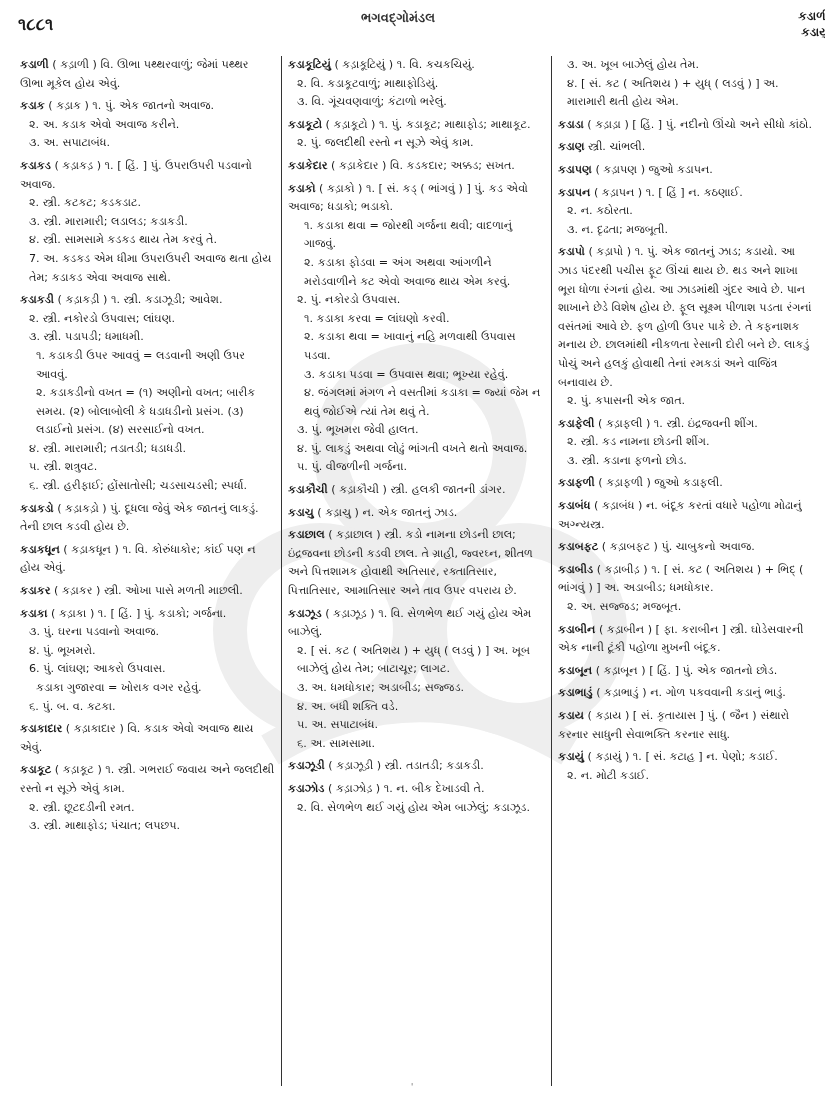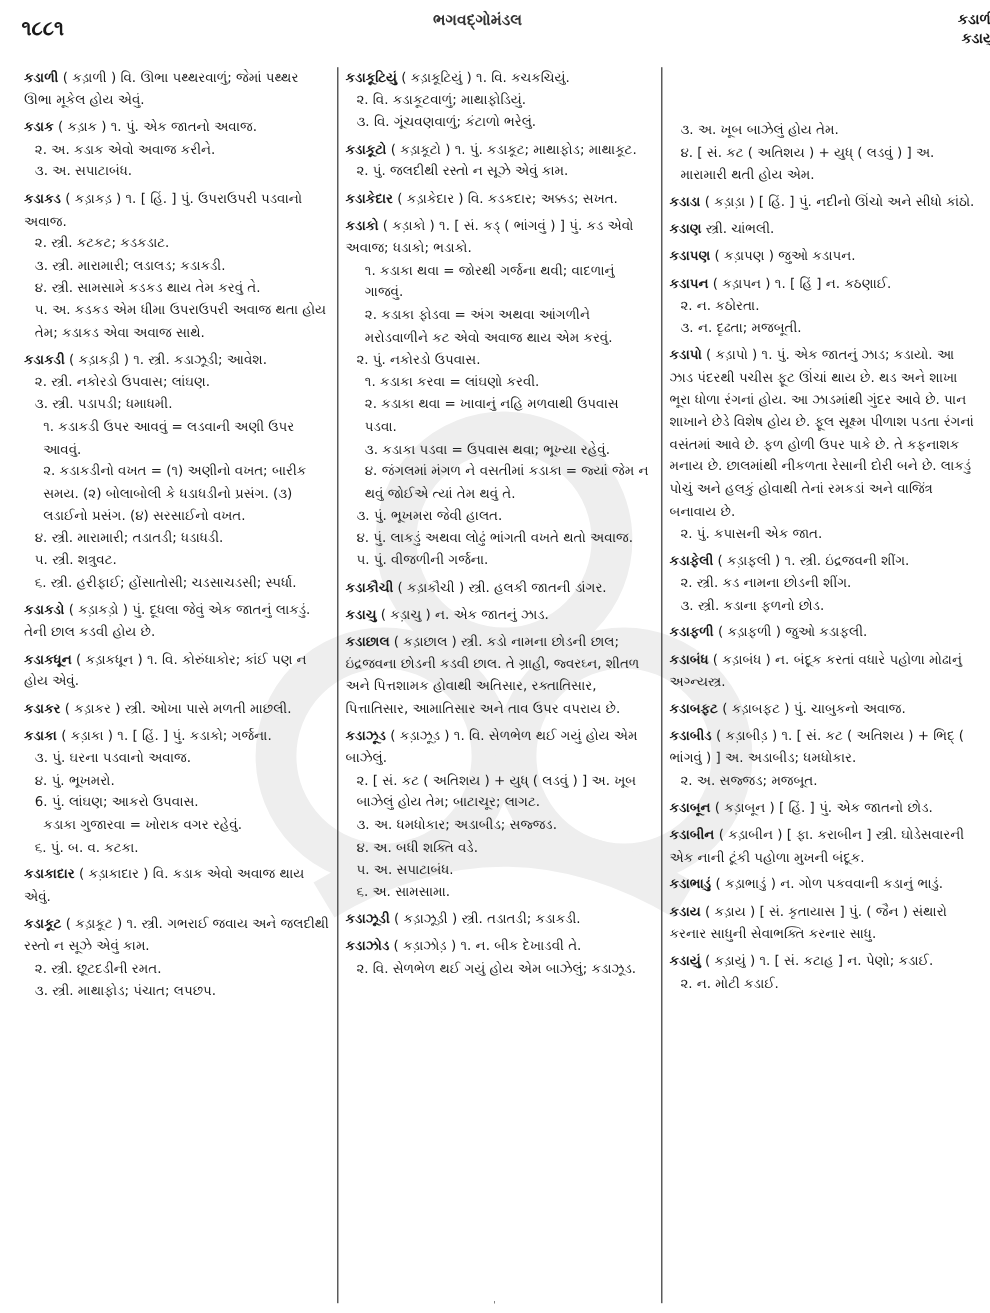--- a/index.html
+++ b/index.html
@@ -19,21 +19,21 @@
   .page-num { position: absolute; left: 18px; top: 14px; font-size: 17px; font-weight: bold; }
   .running-title { position: absolute; left: 0; width: 796px; top: 10px; text-align: center; font-size: 13px; font-weight: bold; color: #333; }
   .guide-words { position: absolute; right: 8px; top: 8px; text-align: right; font-size: 12px; font-weight: bold; line-height: 16px; }
   .columns {
     position: absolute; top: 56px; left: 14px; width: 806px; height: 1030px;
     display: flex; z-index: 1;
   }
   .col { box-sizing: border-box; padding: 0 6px; overflow: hidden; }
   .col-1 { width: 268px; border-right: 1.5px solid #333; }
   .col-2 { width: 270px; border-right: 1.5px solid #333; }
-  .col-3 { width: 268px; margin-top: 44px; }
+  .col-3 { width: 268px; }
   .entry { font-size: 11.2px; line-height: 18.6px; margin-bottom: 4px; }
   .entry .line { display: block; }
   .entry .head { font-weight: bold; }
   .entry .sub { display: block; padding-left: 9px; }
   .entry .idiom { display: block; padding-left: 16px; }
   .footer-mark { position: absolute; left: 411px; top: 1083px; font-size: 8px; color: #666; }
 </style>
 </head>
 <body>
 
@@ -63,21 +63,21 @@
       <div class="entry">
         <span class="line"><span class="head">કડાક</span> <span>( કડ઼ાક ) ૧. પું. એક જાતનો અવાજ.</span></span>
         <span class="sub">૨. અ. કડાક એવો અવાજ કરીને.</span>
         <span class="sub">૩. અ. સપાટાબંધ.</span>
       </div>
       <div class="entry">
         <span class="line"><span class="head">કડાકડ</span> <span>( કડ઼ાકડ઼ ) ૧. [ હિં. ] પું. ઉપરાઉપરી પડવાનો અવાજ.</span></span>
         <span class="sub">૨. સ્ત્રી. કટકટ; કડકડાટ.</span>
         <span class="sub">૩. સ્ત્રી. મારામારી; લડાલડ; કડાકડી.</span>
         <span class="sub">૪. સ્ત્રી. સામસામે કડકડ થાય તેમ કરવું તે.</span>
-        <span class="sub">૫. અ. કડકડ એમ ધીમા ઉપરાઉપરી અવાજ થતા હોય તેમ; કડાકડ એવા અવાજ સાથે.</span>
+        <span class="sub">7. અ. કડકડ એમ ધીમા ઉપરાઉપરી અવાજ થતા હોય તેમ; કડાકડ એવા અવાજ સાથે.</span>
       </div>
       <div class="entry">
         <span class="line"><span class="head">કડાકડી</span> <span>( કડ઼ાકડ઼ી ) ૧. સ્ત્રી. કડાઝૂડી; આવેશ.</span></span>
         <span class="sub">૨. સ્ત્રી. નકોરડો ઉપવાસ; લાંઘણ.</span>
         <span class="sub">૩. સ્ત્રી. પડાપડી; ધમાધમી.</span>
         <span class="idiom">૧. કડાકડી ઉપર આવવું = લડવાની અણી ઉપર આવવું.</span>
         <span class="idiom">૨. કડાકડીનો વખત = (૧) અણીનો વખત; બારીક સમય. (૨) બોલાબોલી કે ધડાધડીનો પ્રસંગ. (૩) લડાઈનો પ્રસંગ. (૪) સરસાઈનો વખત.</span>
         <span class="sub">૪. સ્ત્રી. મારામારી; તડાતડી; ધડાધડી.</span>
         <span class="sub">૫. સ્ત્રી. શત્રુવટ.</span>
         <span class="sub">૬. સ્ત્રી. હરીફાઈ; હોંસાતોસી; ચડસાચડસી; સ્પર્ધા.</span>
@@ -194,24 +194,24 @@
         <span class="line"><span class="head">કડાબંધ</span> <span>( કડ઼ાબંધ ) ન. બંદૂક કરતાં વધારે પહોળા મોઢાનું અગ્ન્યસ્ત્ર.</span></span>
       </div>
       <div class="entry">
         <span class="line"><span class="head">કડાબફટ</span> <span>( કડ઼ાબફટ ) પું. ચાબુકનો અવાજ.</span></span>
       </div>
       <div class="entry">
         <span class="line"><span class="head">કડાબીડ</span> <span>( કડ઼ાબીડ઼ ) ૧. [ સં. કટ ( અતિશય ) + ભિદ્ ( ભાંગવું ) ] અ. અડાબીડ; ધમધોકાર.</span></span>
         <span class="sub">૨. અ. સજ્જડ; મજબૂત.</span>
       </div>
       <div class="entry">
+        <span class="line"><span class="head">કડાબીન</span> <span>( કડ઼ાબીન ) [ ફા. કરાબીન ] સ્ત્રી. ઘોડેસવારની એક નાની ટૂંકી પહોળા મુખની બંદૂક.</span></span>
+      </div>
+      <div class="entry">
         <span class="line"><span class="head">કડાબૂન</span> <span>( કડ઼ાબૂન ) [ હિં. ] પું. એક જાતનો છોડ.</span></span>
-      </div>
-      <div class="entry">
-        <span class="line"><span class="head">કડાબીન</span> <span>( કડ઼ાબીન ) [ ફા. કરાબીન ] સ્ત્રી. ઘોડેસવારની એક નાની ટૂંકી પહોળા મુખની બંદૂક.</span></span>
       </div>
       <div class="entry">
         <span class="line"><span class="head">કડાભાડું</span> <span>( કડ઼ાભાડું ) ન. ગોળ પકવવાની કડાનું ભાડું.</span></span>
       </div>
       <div class="entry">
         <span class="line"><span class="head">કડાય</span> <span>( કડ઼ાય ) [ સં. કૃતાયાસ ] પું. ( જૈન ) સંથારો કરનાર સાધુની સેવાભક્તિ કરનાર સાધુ.</span></span>
       </div>
       <div class="entry">
         <span class="line"><span class="head">કડાયું</span> <span>( કડ઼ાયું ) ૧. [ સં. કટાહ ] ન. પેણો; કડાઈ.</span></span>
         <span class="sub">૨. ન. મોટી કડાઈ.</span>

